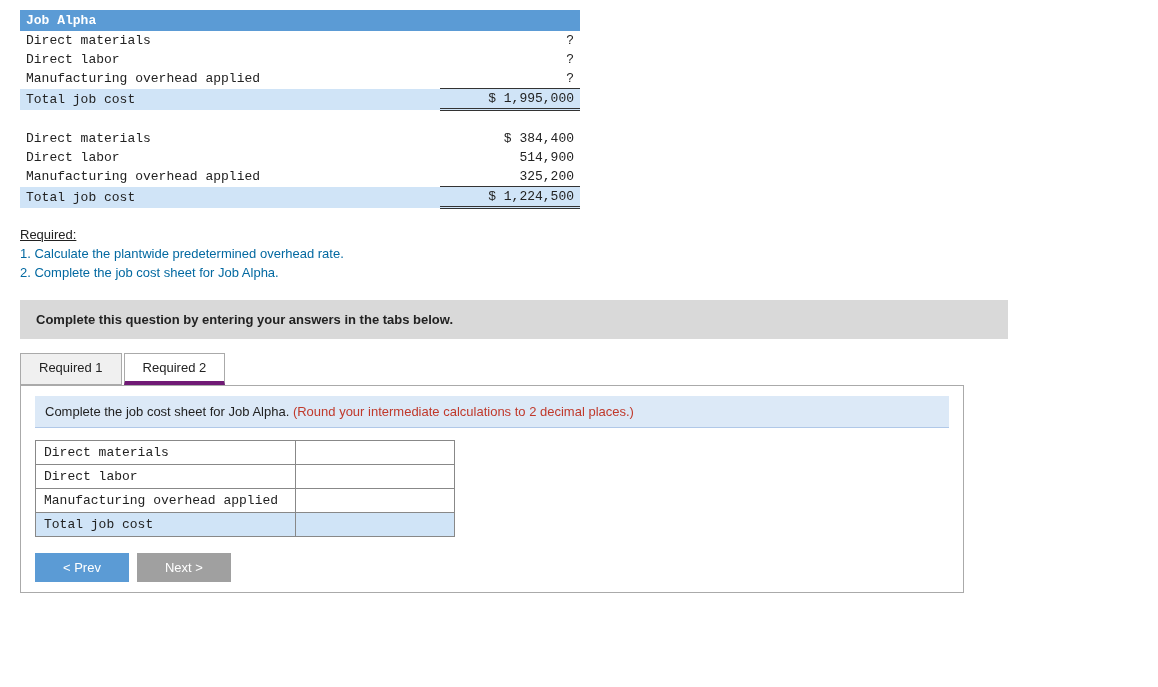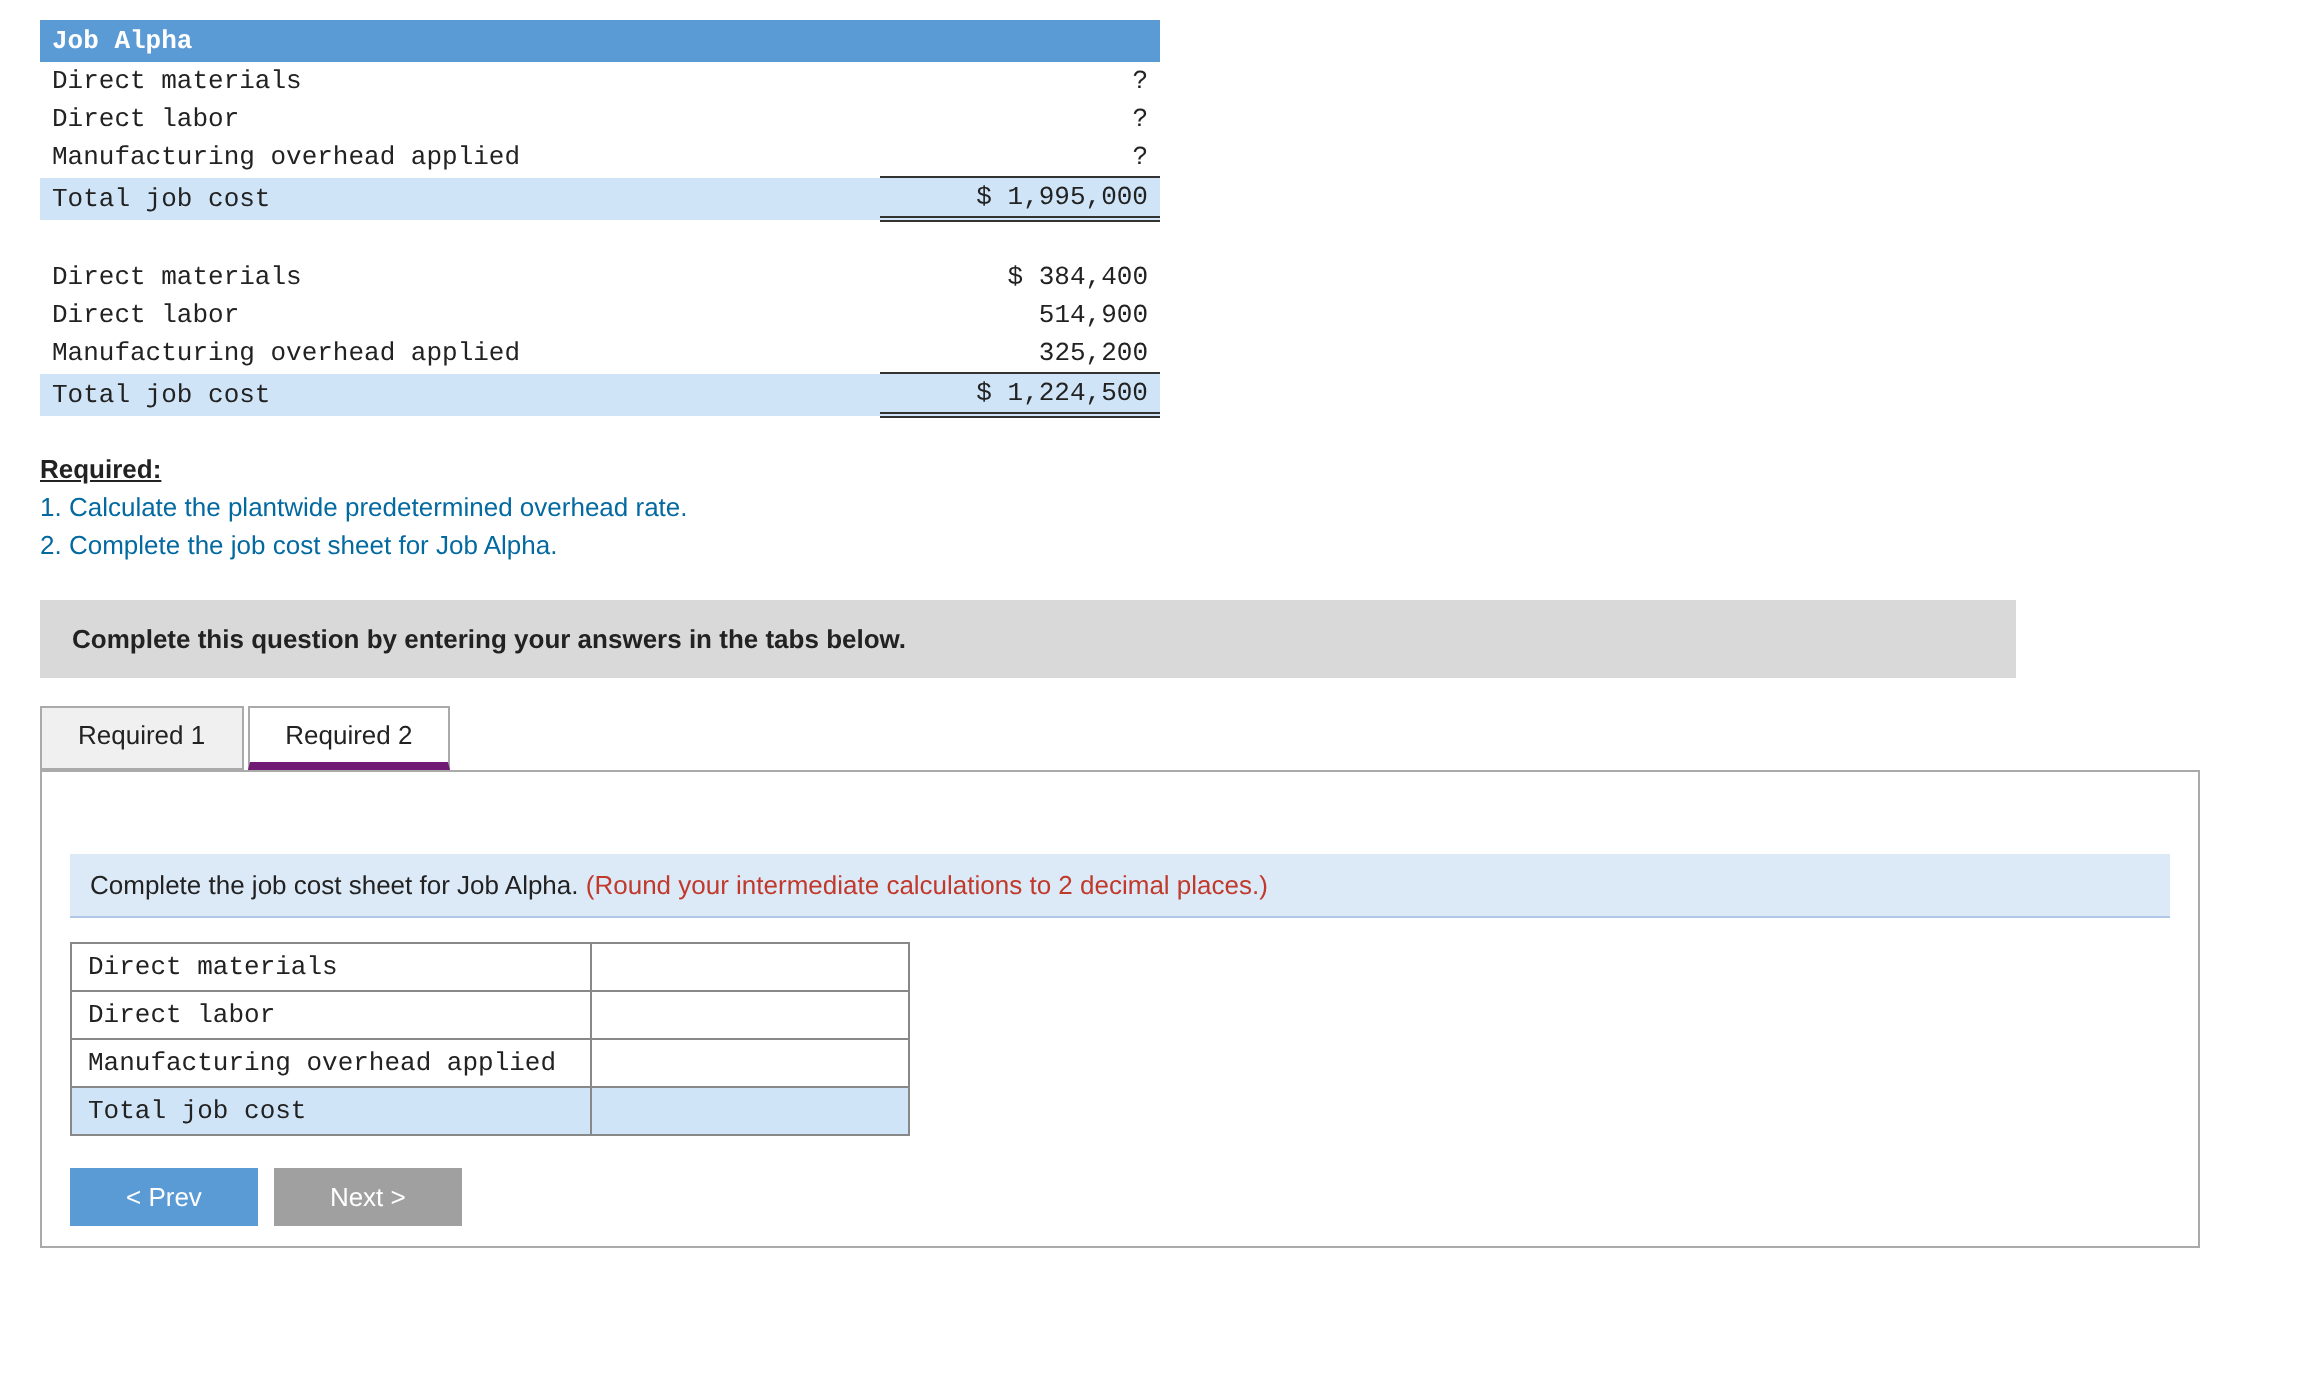--- a/index.html
+++ b/index.html
@@ -56,21 +56,21 @@
       border-bottom: 1px solid #333;
     }
 
     .required-section {
       margin: 18px 0 20px 0;
       font-family: Arial, sans-serif;
       font-size: 13px;
     }
 
     .required-section .req-label {
-      font-weight: bold;
+      font-weight: normal;
       text-decoration: underline;
     }
 
     .required-section p {
       margin-top: 4px;
       color: #0369a1;
       font-size: 13px;
     }
 
     .instruction-box {
@@ -79,21 +79,21 @@
       font-family: Arial, sans-serif;
       font-size: 13px;
       font-weight: bold;
       width: 988px;
       margin-bottom: 14px;
     }
 
     .tabs-container {
       font-family: Arial, sans-serif;
       font-size: 13px;
-      width: 1080px;
+      width: 944px;
     }
 
     .tabs-row {
       display: flex;
       border-bottom: none;
     }
 
     .tab {
       padding: 6px 18px;
       border: 1px solid #aaa;
@@ -115,21 +115,20 @@
       background: #fff;
     }
 
     .tab-header-bar {
       background: #dce9f7;
       padding: 8px 10px;
       font-family: Arial, sans-serif;
       font-size: 13px;
       margin-bottom: 12px;
       border-bottom: 1px solid #b0c8e8;
-      margin-top: 31px;
     }
 
     .tab-header-bar span.orange {
       color: #c0392b;
     }
 
     .answer-table {
       border-collapse: collapse;
       width: 420px;
     }

